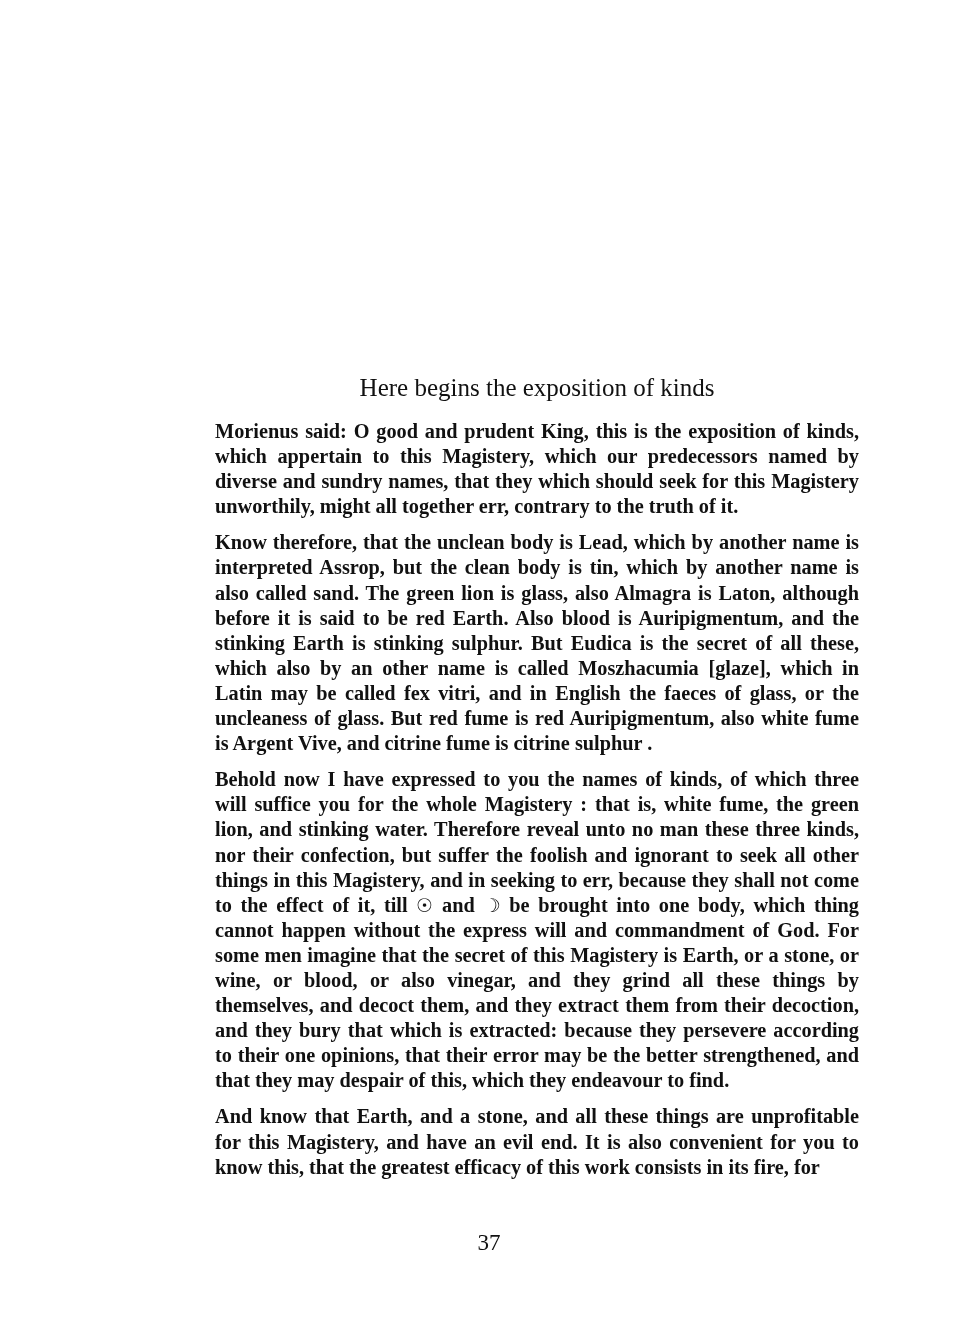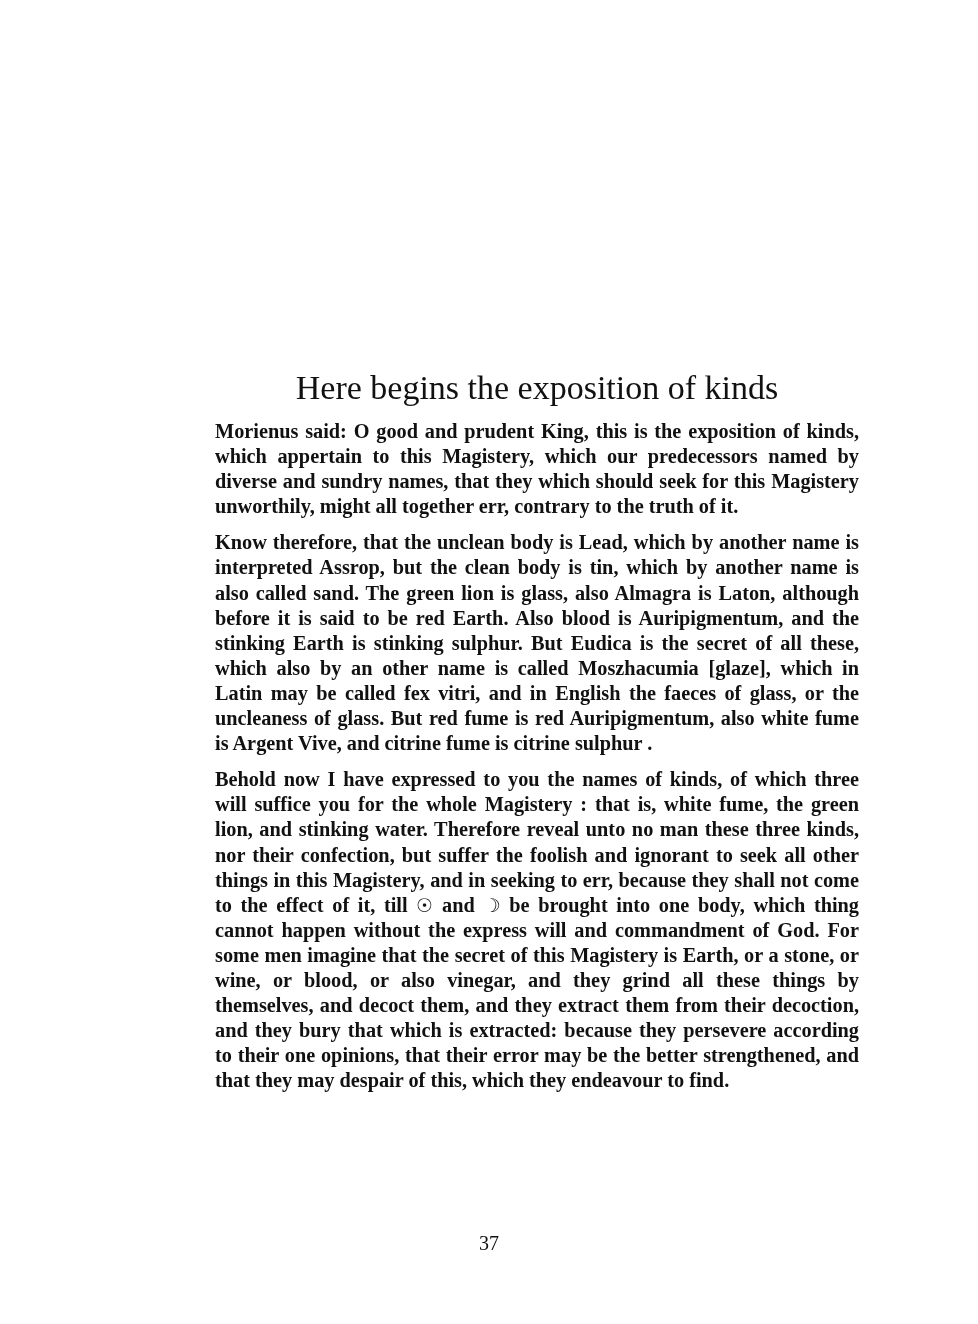--- a/index.html
+++ b/index.html
@@ -21,21 +21,21 @@
       top: 0;
       width: 978px;
       height: 1324px;
     }
     .heading {
       position: absolute;
       left: 215px;
       top: 370px;
       width: 644px;
       text-align: center;
-      font-size: 34px;
+      font-size: 25px;
       line-height: 36px;
       font-weight: normal;
       margin: 0;
       color: #111111;
     }
     .body-text {
       position: absolute;
       left: 215px;
       top: 419px;
       width: 644px;
@@ -52,30 +52,31 @@
     .sym {
       font-family: "DejaVu Sans", sans-serif;
       font-size: 19px;
     }
     .page-number {
       position: absolute;
       left: 0;
       width: 978px;
       top: 1230px;
       text-align: center;
-      font-size: 20px;
+      font-size: 23px;
       line-height: 26px;
     }
   </style>
 </head>
 <body>
 
 <div class="page">
   <h1 class="heading">Here begins the exposition of kinds</h1>
 
   <div class="body-text">
     <p class="para">Morienus said: O good and prudent King, this is the exposition of kinds, which appertain to this Magistery, which our predecessors named by diverse and sundry names, that they which should seek for this Magistery unworthily, might all together err, contrary to the truth of it.</p>
     <p class="para">Know therefore, that the unclean body is Lead, which by another name is interpreted Assrop, but the clean body is tin, which by another name is also called sand. The green lion is glass, also Almagra is Laton, although before it is said to be red Earth. Also blood is Auripigmentum, and the stinking Earth is stinking sulphur. But Eudica is the secret of all these, which also by an other name is called Moszhacumia [glaze], which in Latin may be called fex vitri, and in English the faeces of glass, or the uncleaness of glass. But red fume is red Auripigmentum, also white fume is Argent Vive, and citrine fume is citrine sulphur .</p>
     <p class="para"><span>Behold now I have expressed to you the names of kinds, of which three will suffice you for the whole Magistery : that is, white fume, the green lion, and stinking water. Therefore reveal unto no man these three kinds, nor their confection, but suffer the foolish and ignorant to seek all other things in this Magistery, and in seeking to err, because they shall not come to the effect of it, till </span><span class="sym">☉</span><span> and </span><span class="sym">☽</span><span> be brought into one body, which thing cannot happen without the express will and commandment of God. For some men imagine that the secret of this Magistery is Earth, or a stone, or wine, or blood, or also vinegar, and they grind all these things by themselves, and decoct them, and they extract them from their decoction, and they bury that which is extracted: because they persevere according to their one opinions, that their error may be the better strengthened, and that they may despair of this, which they endeavour to find.</span></p>
+    <p class="para">And know that Earth, and a stone, and all these things are unprofitable for this Magistery, and have an evil end. It is also convenient for you to know this, that the greatest efficacy of this work consists in its fire, for</p>
   </div>
 
   <div class="page-number">37</div>
 </div>
 
 </body></html>

